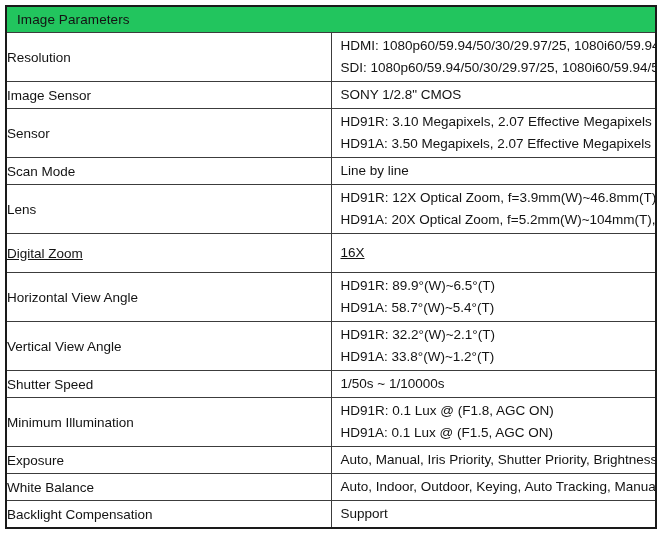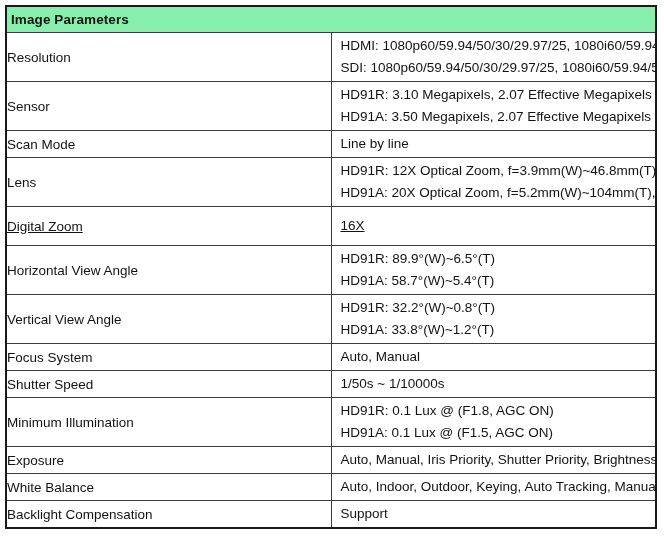--- a/index.html
+++ b/index.html
@@ -20,25 +20,25 @@
   }
   .spec-table td {
     border: 1px solid #3c3c3c;
     color: #131313;
     font-size: 13.5px;
     vertical-align: middle;
     overflow: hidden;
     white-space: nowrap;
   }
   .header-row td {
-    background: #86efac;
-    font-weight: bold;
+    background: #22c55e;
+    font-weight: normal;
     font-size: 13.5px;
     height: 23px;
-    padding-left: 4px;
+    padding-left: 10px;
     letter-spacing: 0.1px;
   }
   td.label {
     width: 177px;
     padding-left: 0;
   }
   td.value {
     padding-left: 9px;
   }
   td.value .line {
@@ -59,20 +59,26 @@
     </tr>
 
     <tr class="h2">
       <td class="label">Resolution</td>
       <td class="value">
         <div class="line">HDMI: 1080p60/59.94/50/30/29.97/25, 1080i60/59.94/50, 720p60/50</div>
         <div class="line">SDI: 1080p60/59.94/50/30/29.97/25, 1080i60/59.94/50, 720p60/50</div>
       </td>
     </tr>
 
+    <tr class="h1">
+      <td class="label">Image Sensor</td>
+      <td class="value">
+        <div class="line">SONY 1/2.8" CMOS</div>
+      </td>
+    </tr>
 
     <tr class="h2">
       <td class="label">Sensor</td>
       <td class="value">
         <div class="line">HD91R: 3.10 Megapixels, 2.07 Effective Megapixels</div>
         <div class="line">HD91A: 3.50 Megapixels, 2.07 Effective Megapixels</div>
       </td>
     </tr>
 
     <tr class="h1">
@@ -101,31 +107,25 @@
       <td class="label">Horizontal View Angle</td>
       <td class="value">
         <div class="line">HD91R: 89.9°(W)~6.5°(T)</div>
         <div class="line">HD91A: 58.7°(W)~5.4°(T)</div>
       </td>
     </tr>
 
     <tr class="h2">
       <td class="label">Vertical View Angle</td>
       <td class="value">
-        <div class="line">HD91R: 32.2°(W)~0.8°(T)</div>
+        <div class="line">HD91R: 32.2°(W)~2.1°(T)</div>
         <div class="line">HD91A: 33.8°(W)~1.2°(T)</div>
       </td>
     </tr>
 
-    <tr class="h1">
-      <td class="label">Focus System</td>
-      <td class="value">
-        <div class="line">Auto, Manual</div>
-      </td>
-    </tr>
 
     <tr class="h1">
       <td class="label">Shutter Speed</td>
       <td class="value">
         <div class="line">1/50s ~ 1/10000s</div>
       </td>
     </tr>
 
     <tr class="h2">
       <td class="label">Minimum Illumination</td>

